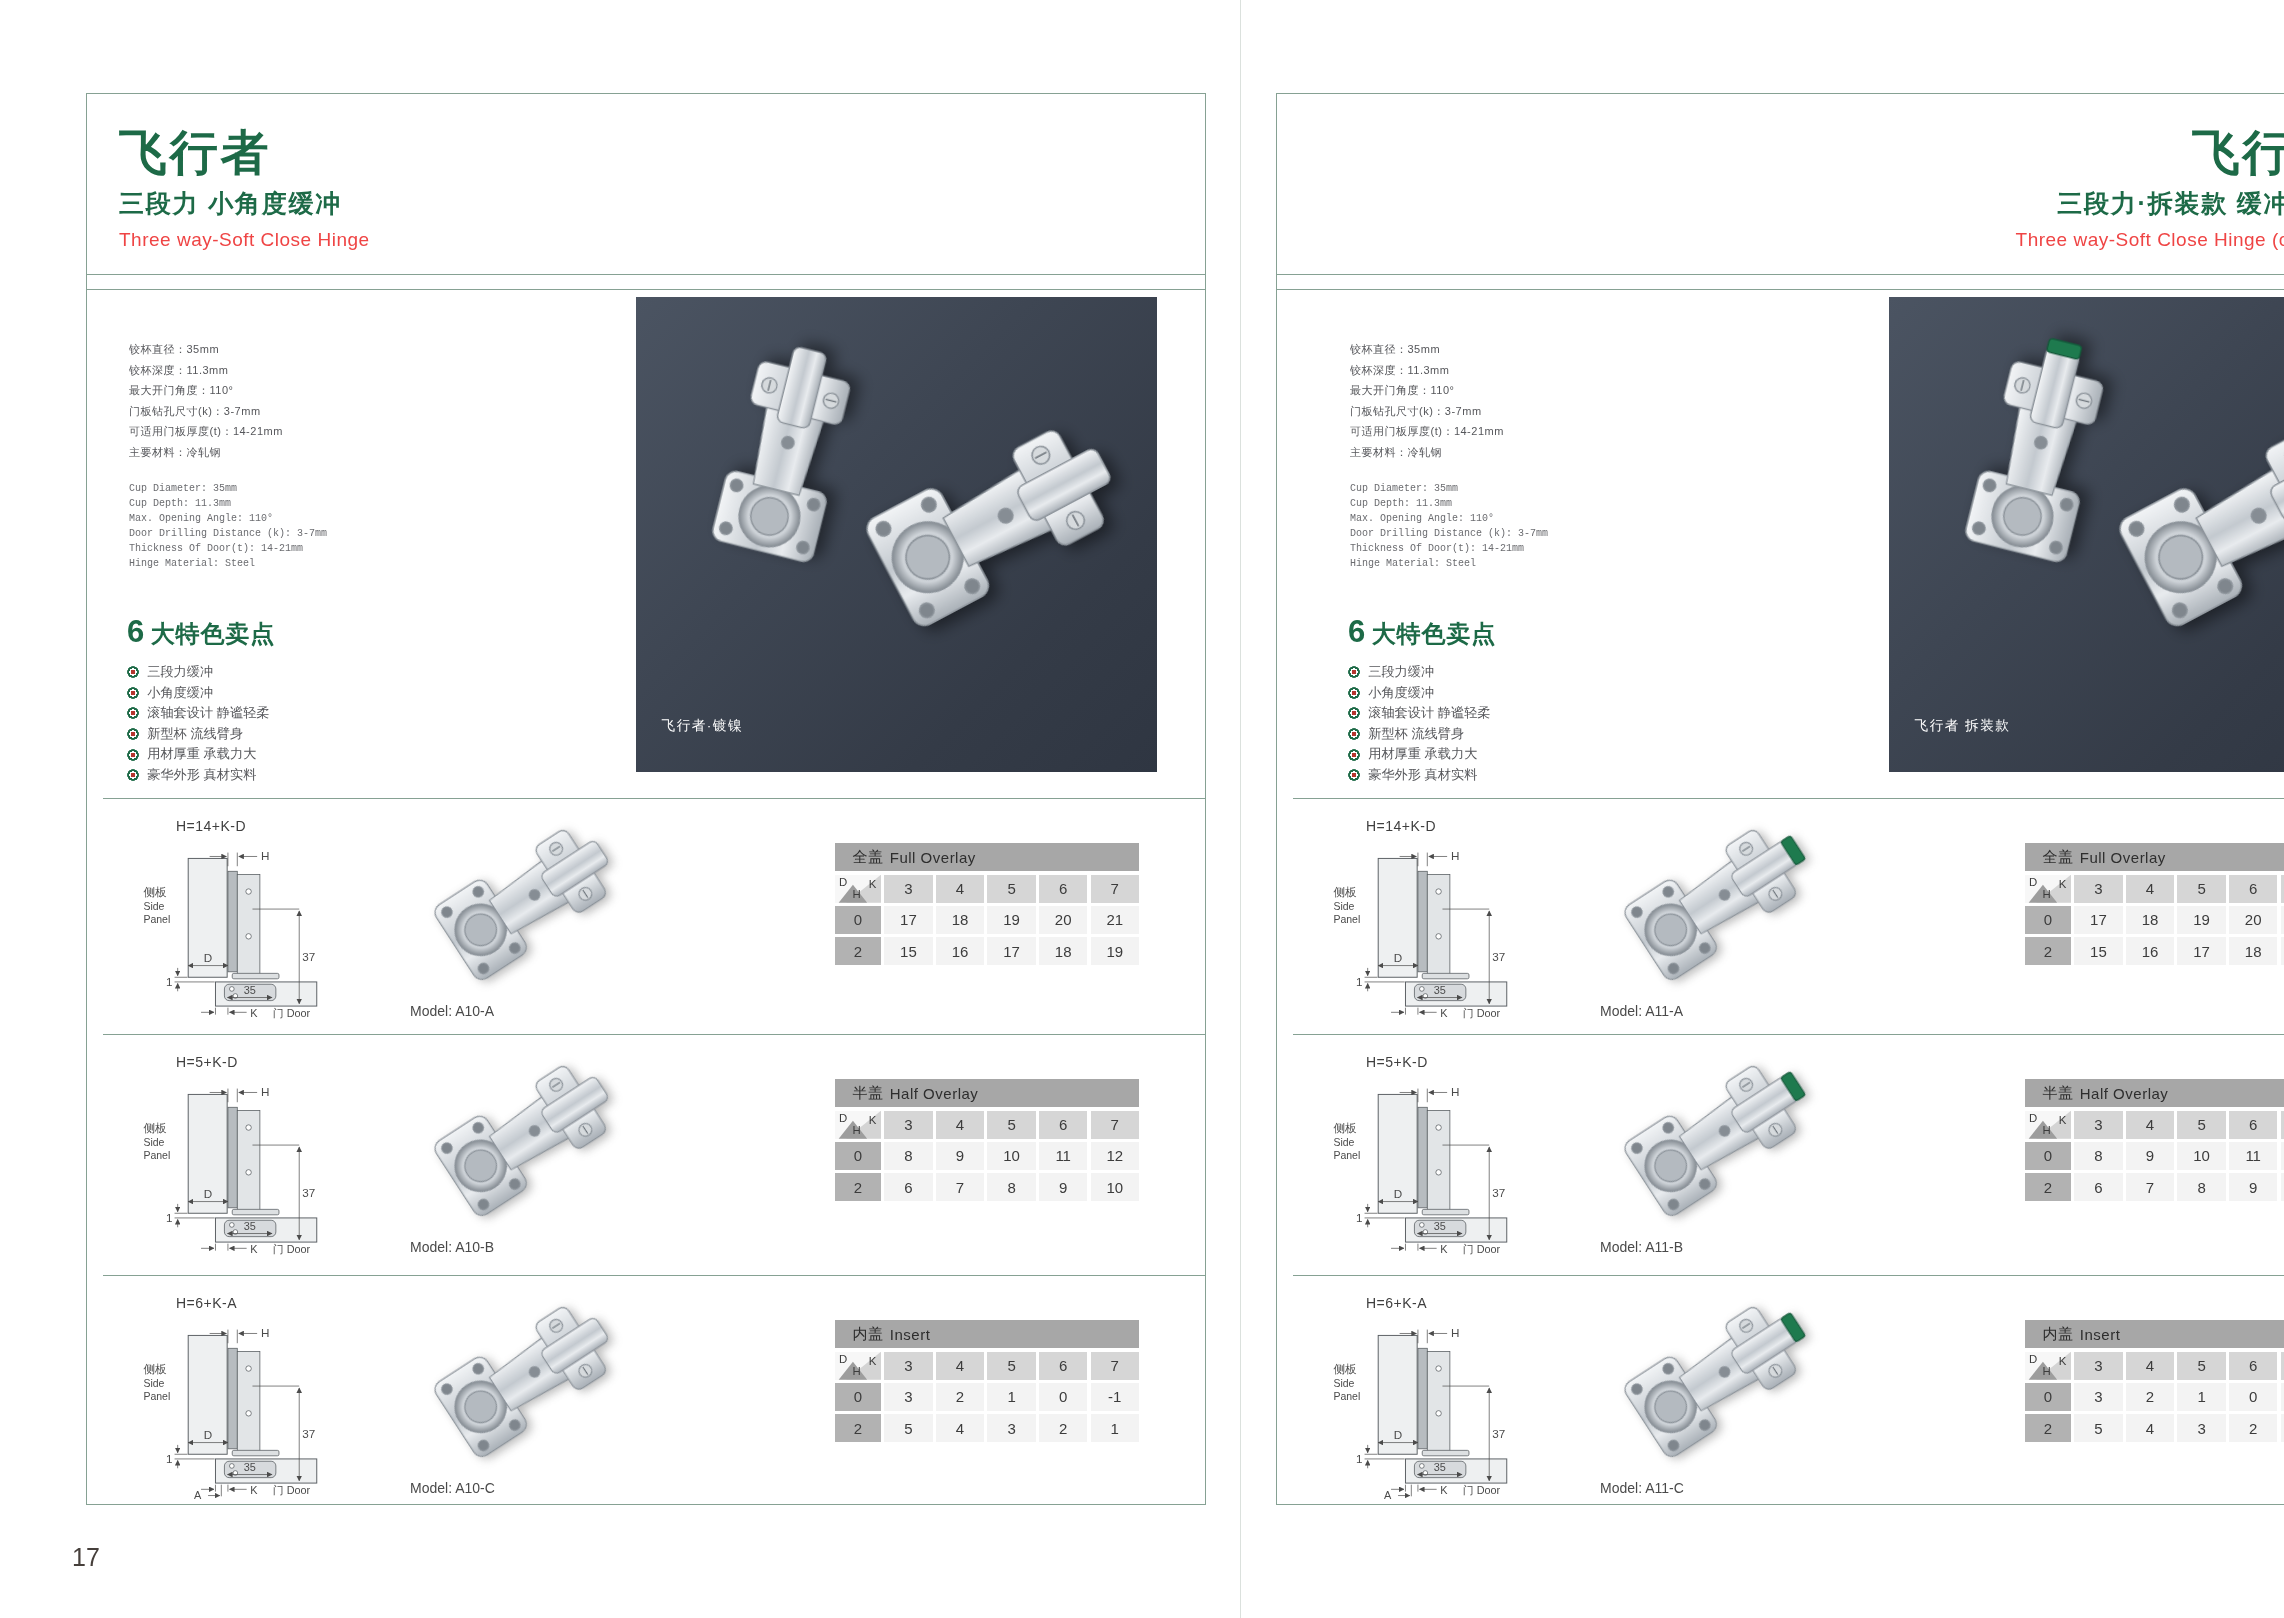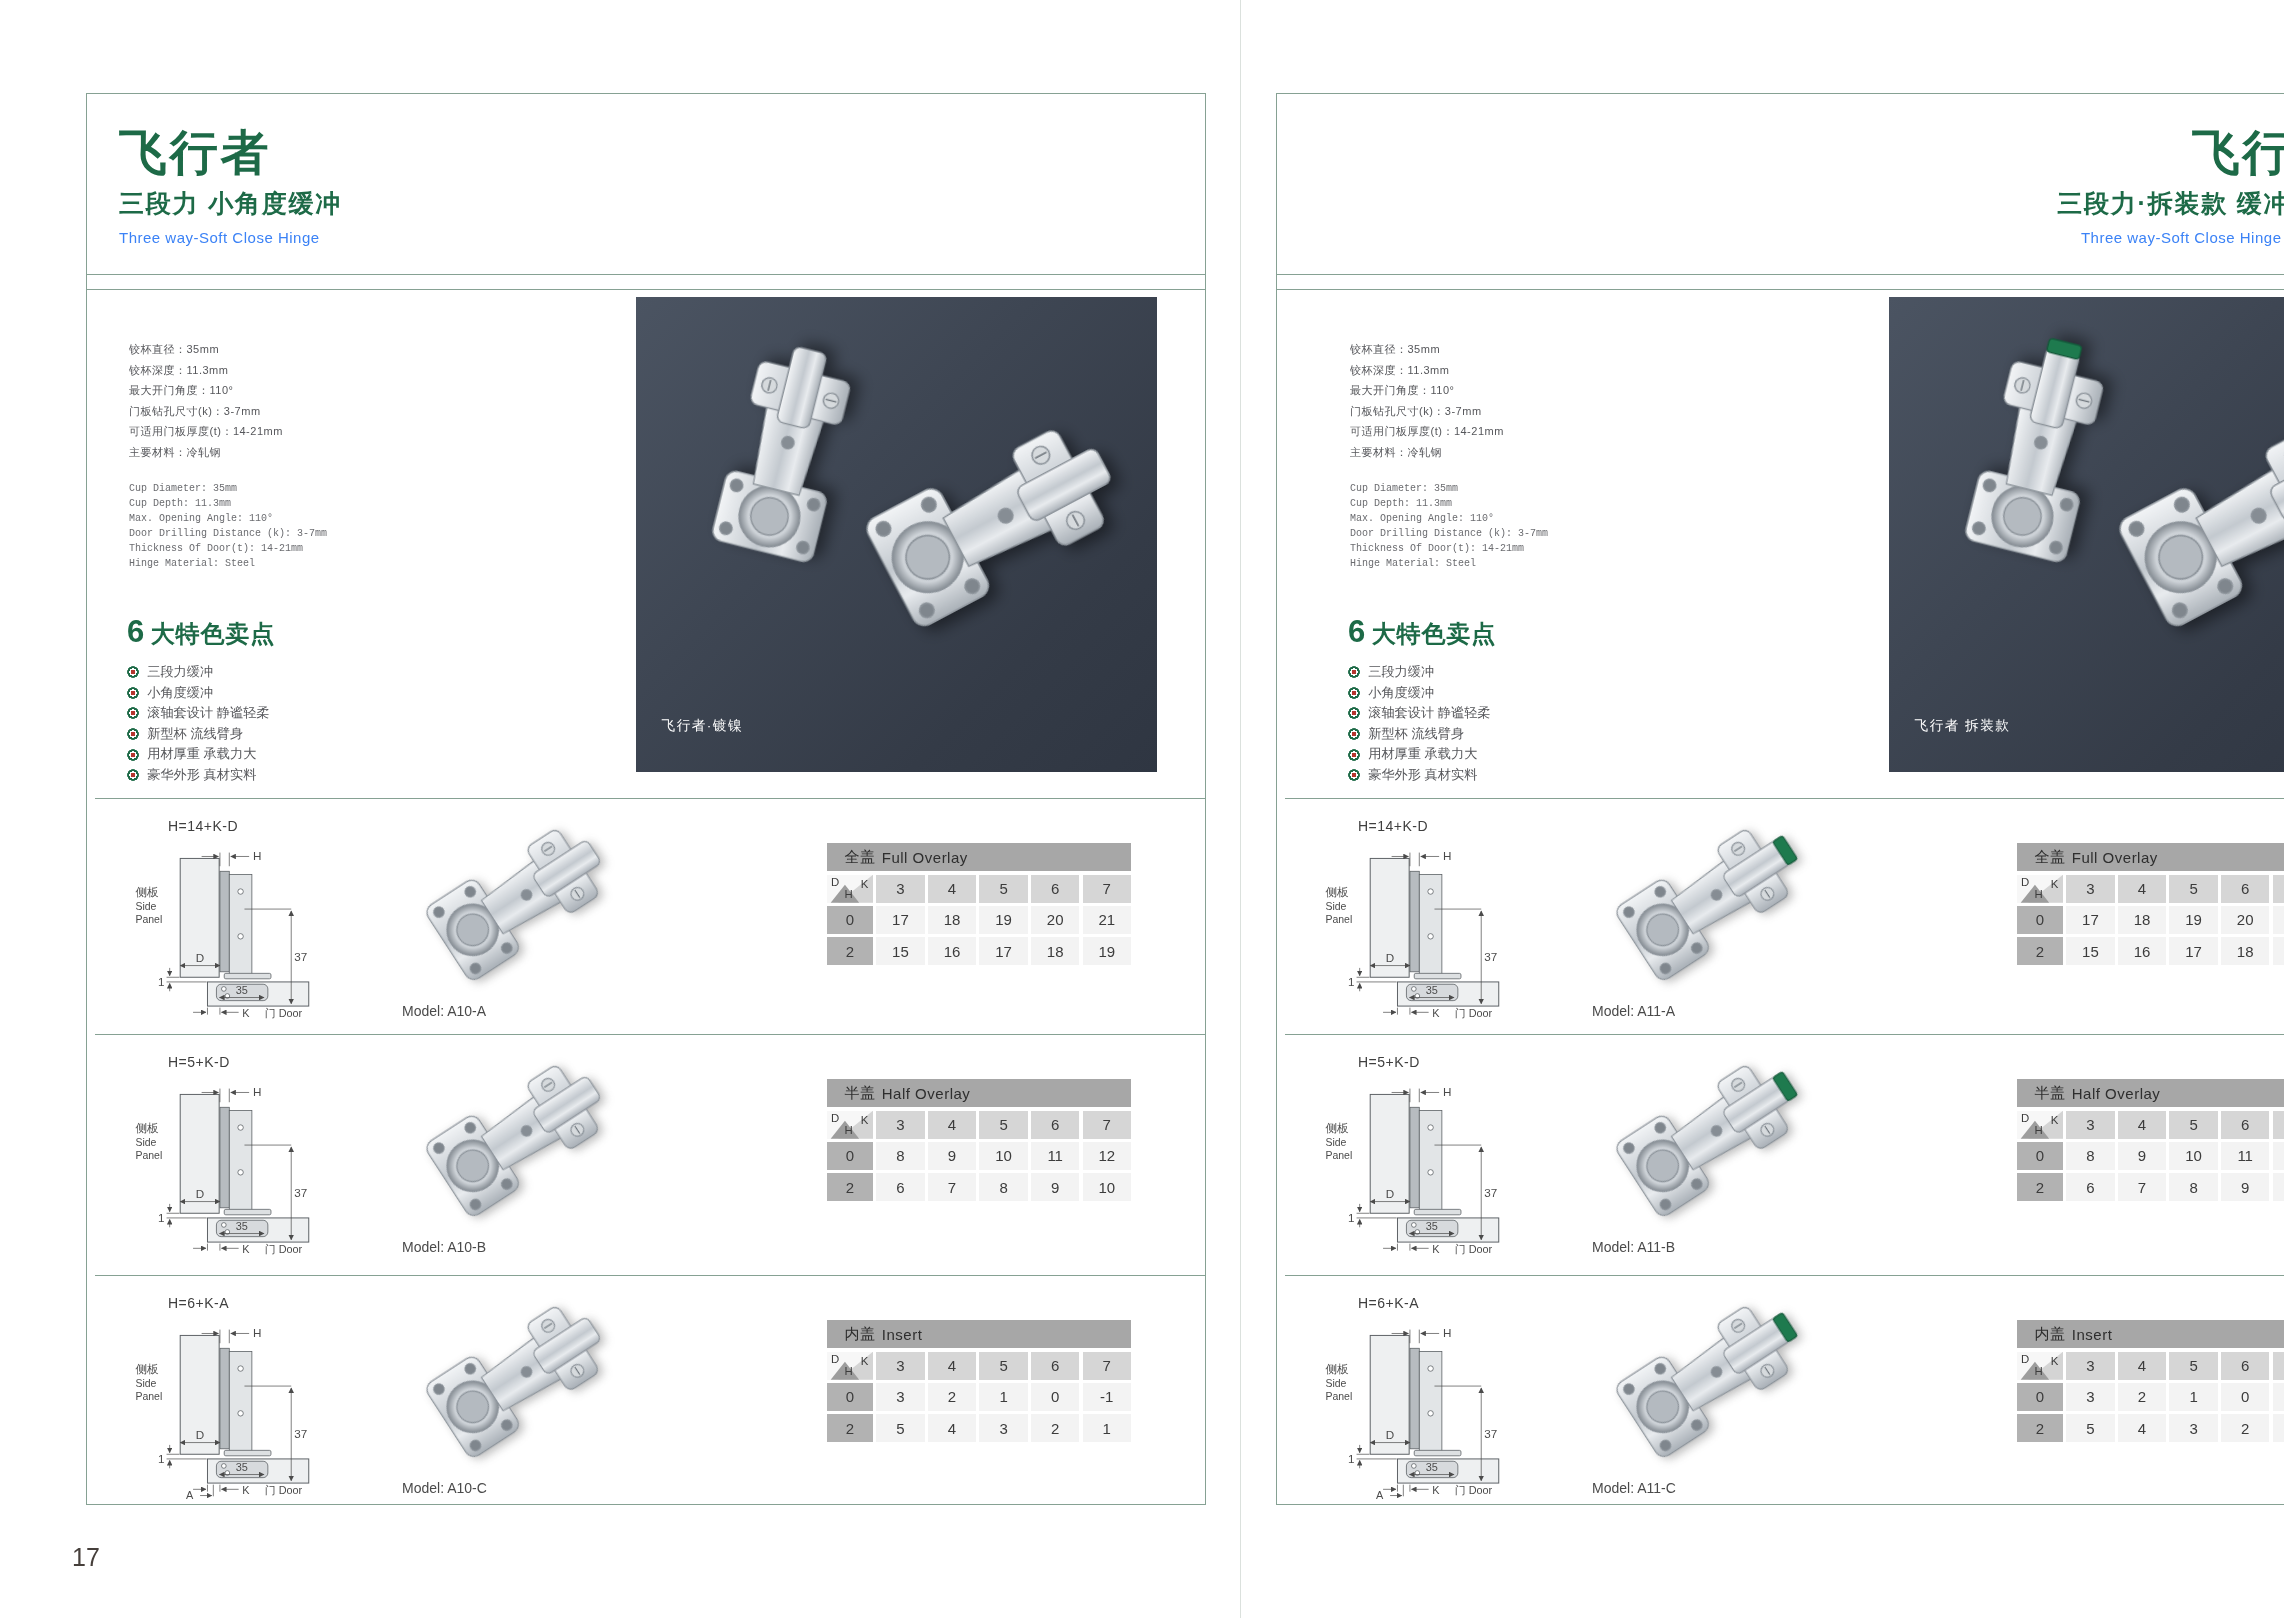--- a/index.html
+++ b/index.html
@@ -13,21 +13,21 @@
   .page{position:absolute;top:77px;width:1120px;height:1432px;}
   .page--left{left:86px;}
   .page--right{left:1276px;}
 
   
   .header-box{position:absolute;left:0;top:16px;width:100%;height:197px;border:1.4px solid #86a193;
     box-sizing:border-box;padding:34px 32px 8px 32px;}
   .page--right .header-box{text-align:right;padding-right:51px;}
   .title{font-size:48px;font-weight:700;color:#1d6a47;letter-spacing:2.7px;line-height:1.05;}
   .subtitle{font-size:25px;font-weight:700;color:#1d6a47;letter-spacing:1.8px;margin-top:9px;}
-  .subtitle-en{font-size:15px;color:#3b82f6;margin-top:8.2px;letter-spacing:0.5px;}
+  .subtitle-en{font-size:19px;color:#ef4444;margin-top:8.2px;letter-spacing:0.5px;}
 
   
   .content-box{position:absolute;left:0;top:197px;width:100%;height:1231px;border:1.4px solid #86a193;
     box-sizing:border-box;position:absolute;}
   .content-box{overflow:hidden;}
 
   .specs-cn{position:absolute;left:42px;top:64px;font-size:11px;color:#55565a;line-height:20.6px;letter-spacing:0.5px;}
   .specs-en{position:absolute;left:42px;top:206px;font-size:10px;color:#6b6c70;line-height:15px;}
   .page--right .specs-cn{left:73px;}
   .page--right .specs-en{left:73px;}
@@ -48,21 +48,21 @@
   .photo{position:absolute;left:525px;top:22px;width:521px;height:475px;overflow:hidden;
     background:linear-gradient(135deg,#4b5462 0%,#3e4653 40%,#343b47 75%,#2f3642 100%);margin-left:24px;}
   .page--right .photo{left:588px;width:513px;}
   .ph{position:absolute;}
   .ph1{left:27px;top:55px;width:228px;height:183px;transform:rotate(-76deg);}
   .ph2{left:228px;top:105px;width:265px;height:210px;transform:rotate(-28deg);}
   .ph svg{width:100%;height:100%;display:block;filter:drop-shadow(6.4px 8.2px 7.3px rgba(0,0,0,.45));}
   .photo-caption{position:absolute;left:25.6px;bottom:37px;color:#ffffff;font-size:13.7px;letter-spacing:1.4px;}
 
   
-  .row{position:absolute;left:8px;width:100%;border-top:0.9px solid #86a193;box-sizing:border-box;}
+  .row{position:absolute;left:16px;width:100%;border-top:0.9px solid #86a193;box-sizing:border-box;}
   .row1{top:523px;height:236px;}
   .row2{top:759px;height:241px;}
   .row3{top:1000px;height:229px;}
   .formula{position:absolute;left:73px;top:19px;font-size:14px;color:#3f3f3f;letter-spacing:0.5px;}
   .diagram{position:absolute;left:16.4px;top:38px;width:228px;height:187px;}
   .diagram svg{width:100%;height:100%;display:block;}
   .row-photo{position:absolute;left:301px;top:12px;width:247px;height:183px;}
   .row-photo svg{width:78%;height:auto;display:block;margin:11px auto 0;transform:rotate(-33deg);
     filter:drop-shadow(3.7px 4.6px 4.6px rgba(60,60,60,.35));}
   .model{position:absolute;left:307px;top:204px;font-size:14px;color:#4a4a4a;}

